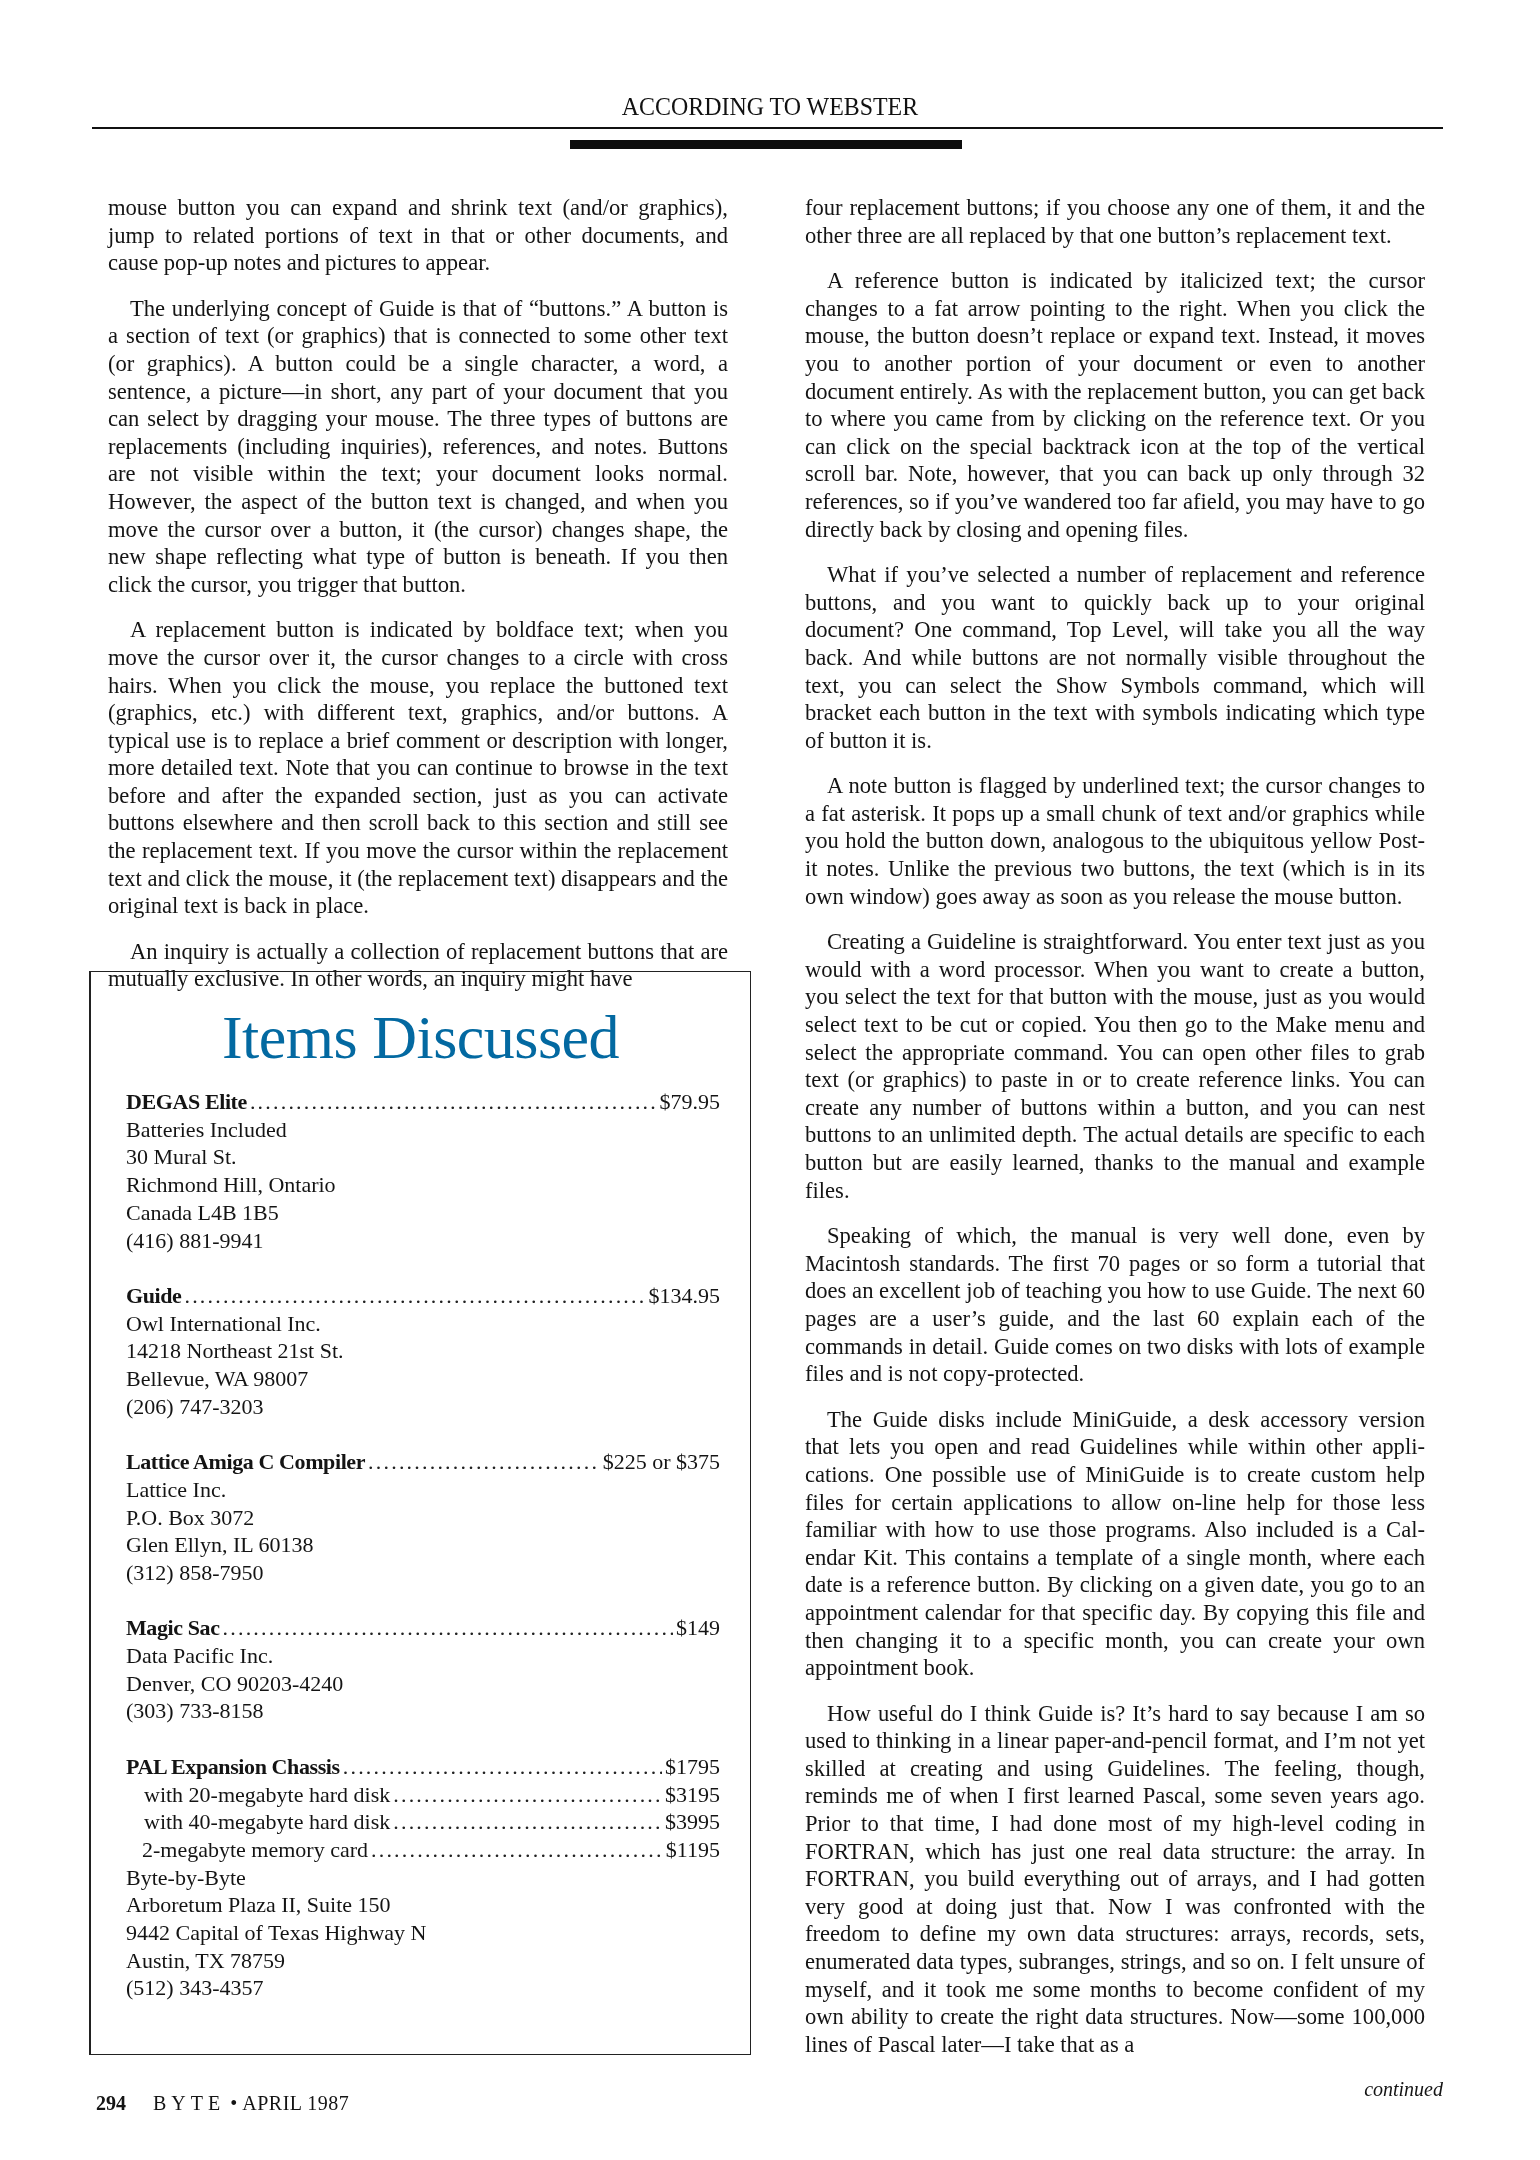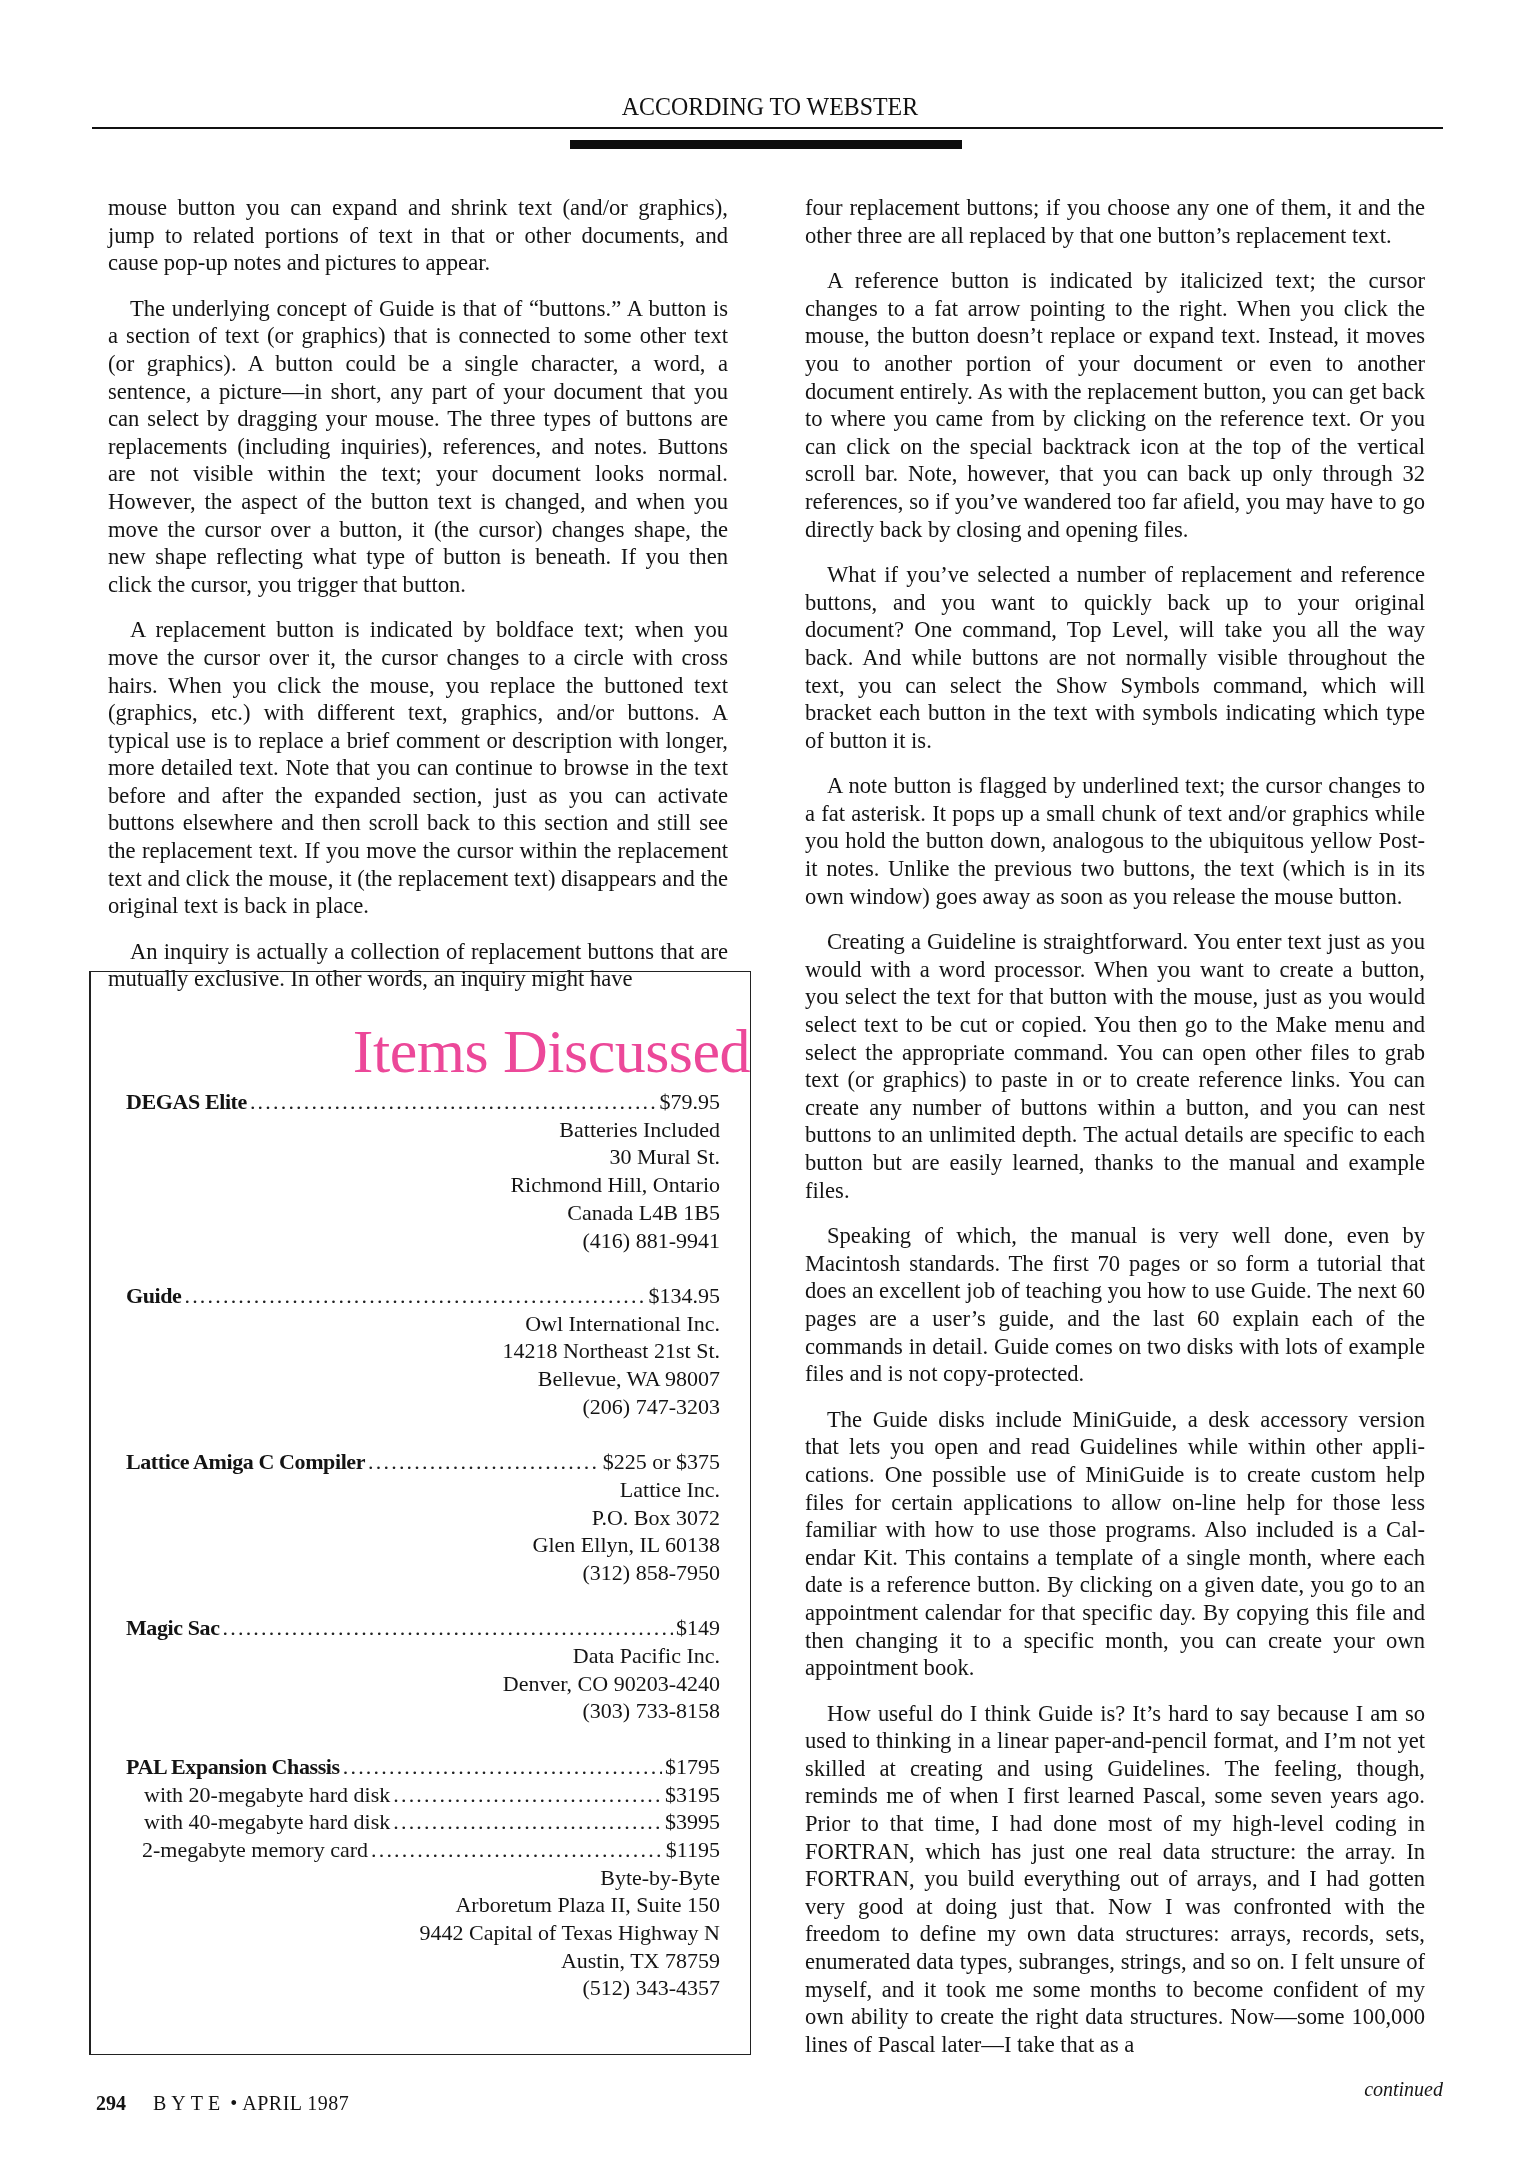--- a/index.html
+++ b/index.html
@@ -30,25 +30,25 @@
   .continued {
     text-align: right; font-style: italic; font-size: 20px; margin-top: 4px;
   }
 
   .items-box {
     position: absolute; left: 89px; top: 971px; width: 662px; height: 1084px;
     border: 1.5px solid #222; box-sizing: border-box;
     border-left-width: 2px;
   }
   .items-title {
-    text-align: right; font-size: 62px; line-height: 70px; margin-top: 44px;
-    letter-spacing: -0.5px; color: #ec4899;
+    text-align: center; font-size: 62px; line-height: 70px; margin-top: 30px;
+    letter-spacing: -0.5px; color: #0369a1;
   }
   .items-list { position: absolute; left: 35px; right: 30px; top: 116px; font-size: 22px; line-height: 27.7px; }
-  .item { margin-bottom: 27.7px; text-align: right; }
+  .item { margin-bottom: 27.7px; }
   .item-line { display: flex; align-items: baseline; white-space: nowrap; }
   .item-name { font-weight: bold; letter-spacing: -0.4px; }
   .item-sub { padding-left: 18px; }
   .item-sub.shallow { padding-left: 16px; }
   .leader {
     flex: 1; overflow: hidden; margin: 0 3px; letter-spacing: 2.2px; color: #222;
   }
   .leader::before {
     content: "..................................................................................................................................................";
   }

